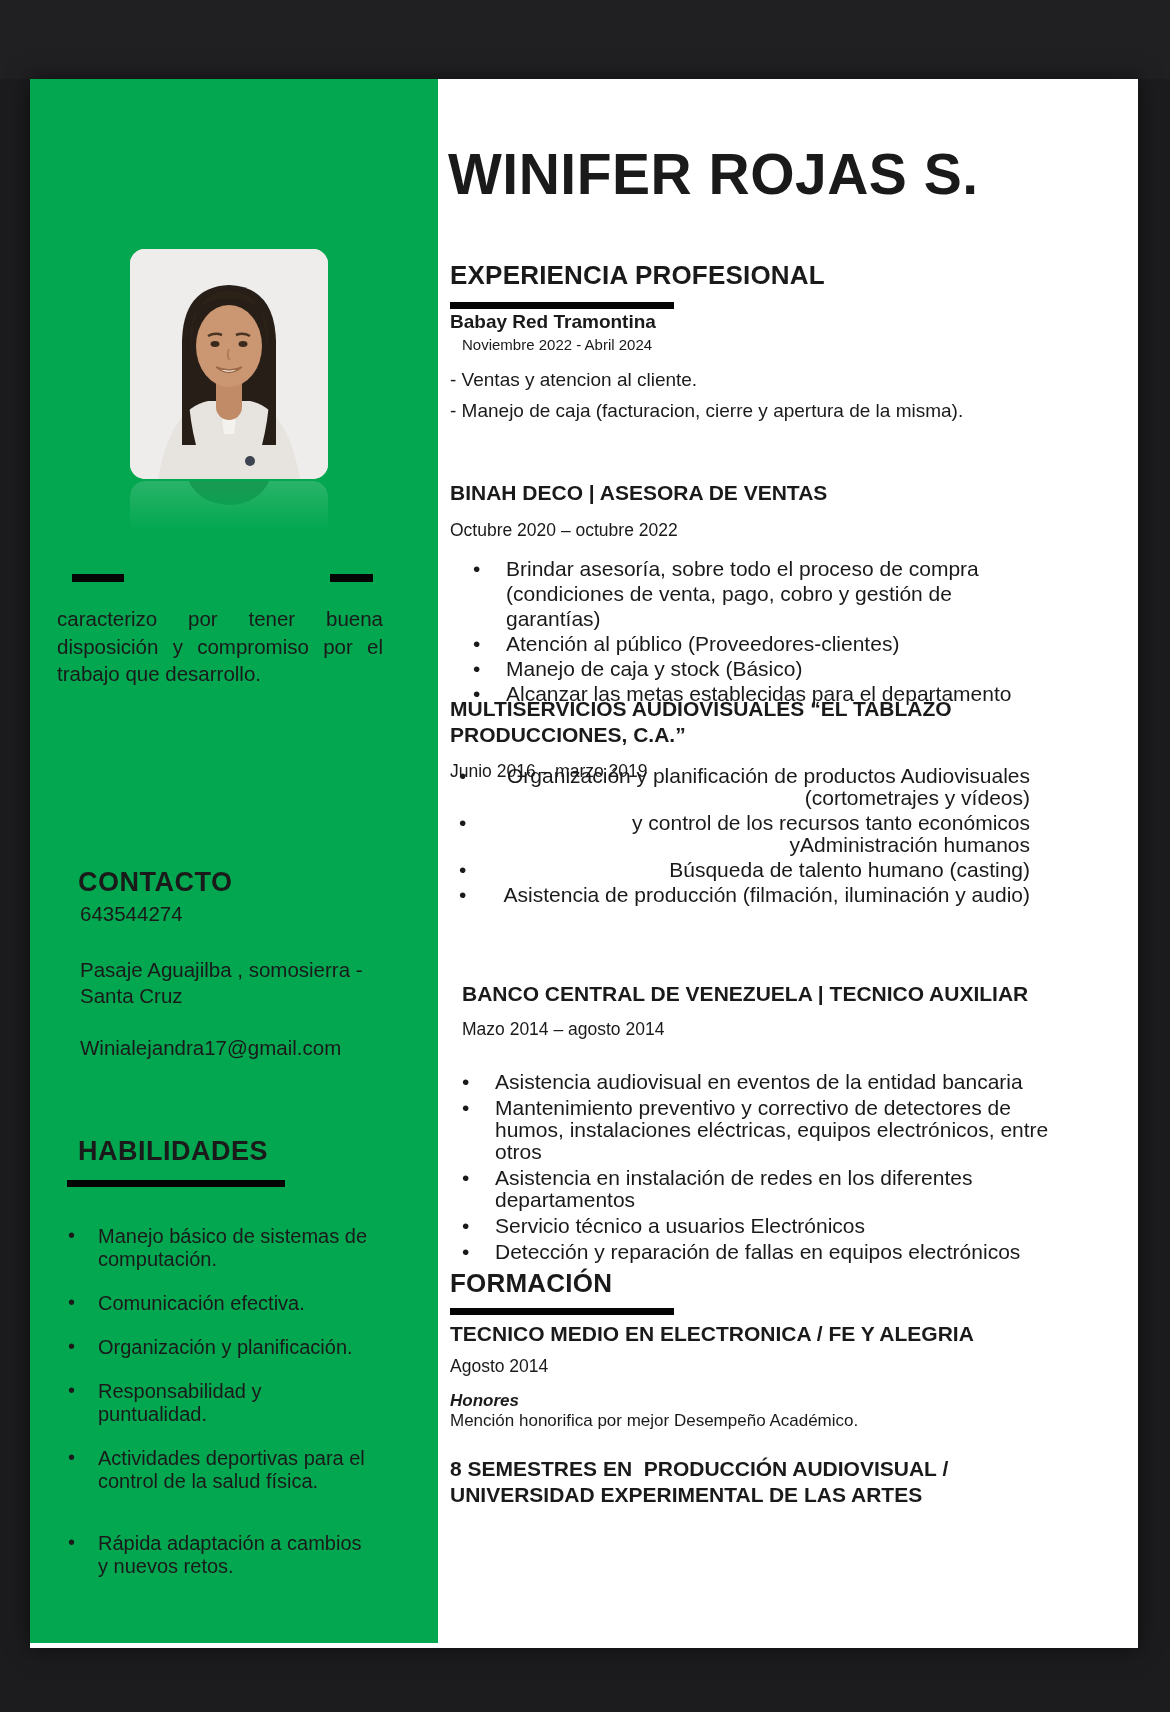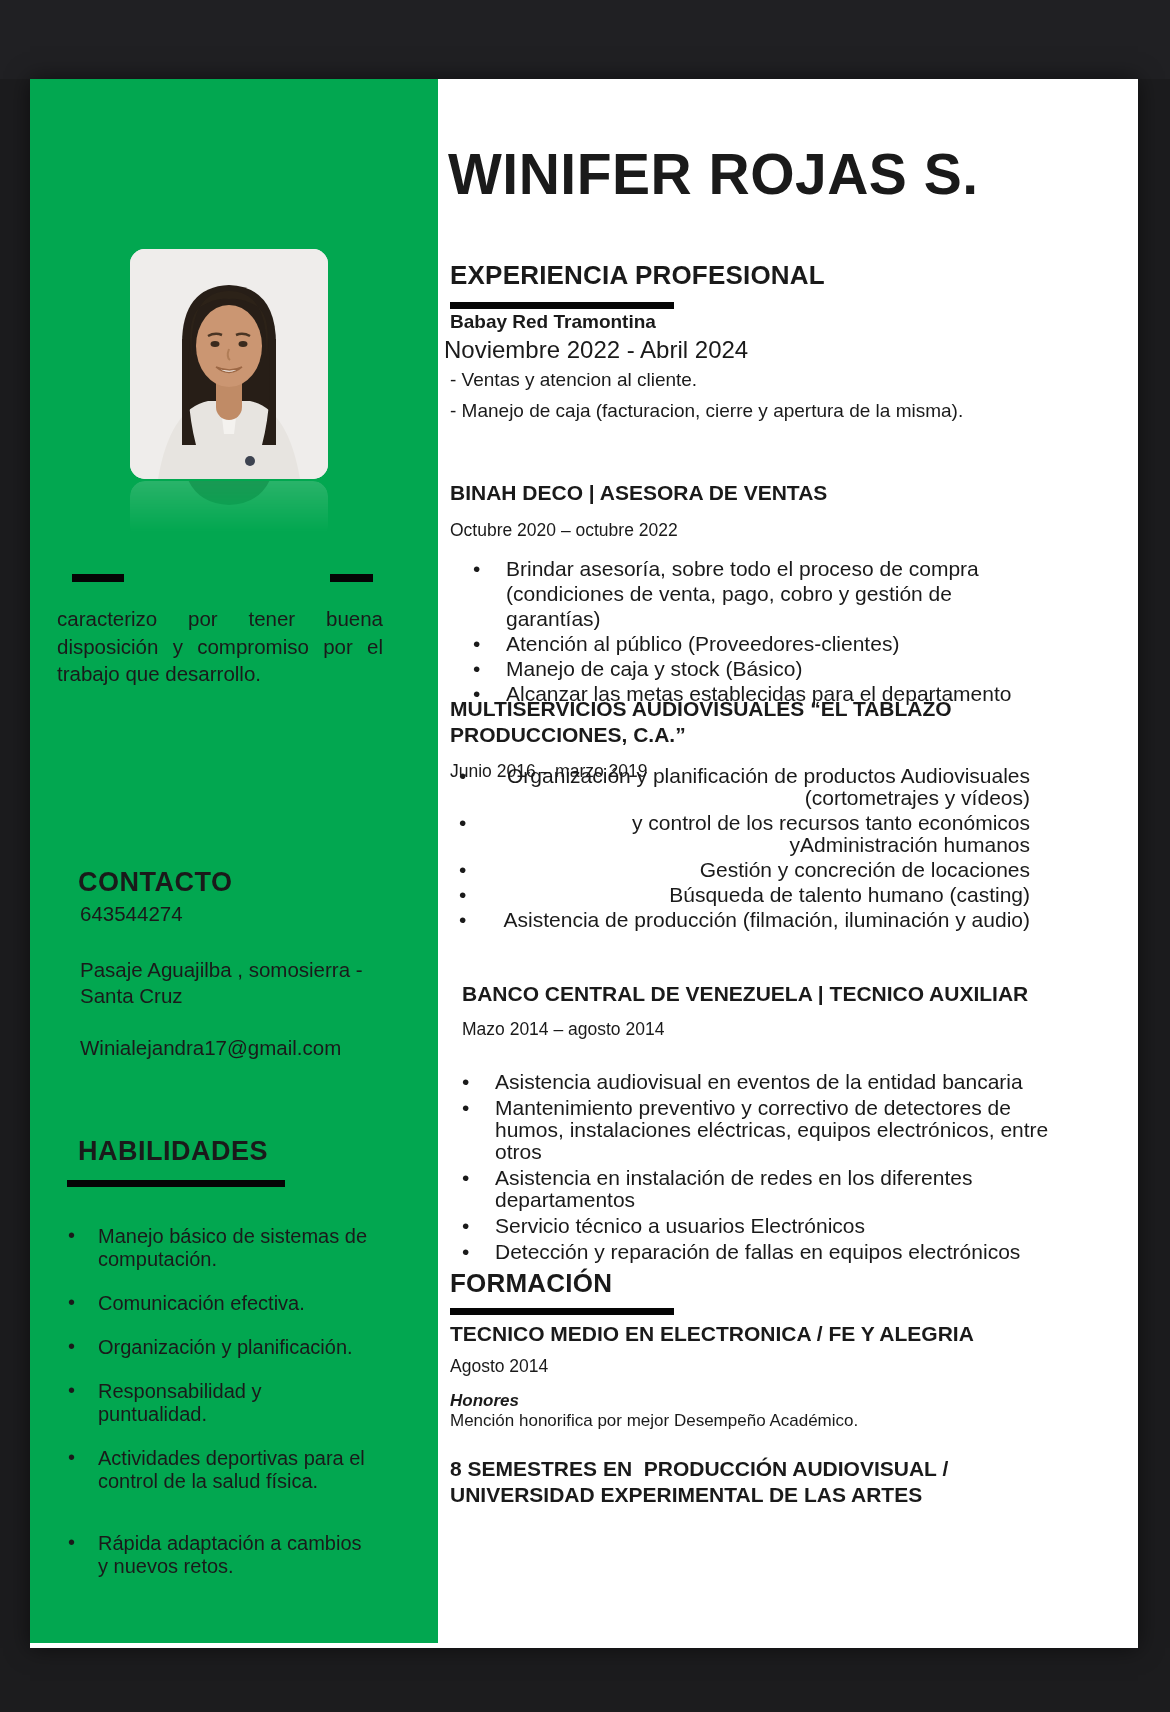--- a/index.html
+++ b/index.html
@@ -61,21 +61,21 @@
     left:418px;top:62px;width:680px;
     font-size:57px;font-weight:bold;letter-spacing:.5px;white-space:nowrap;
   }
   .section-heading{font-size:26px;font-weight:bold;letter-spacing:.2px;}
   .exp-heading{left:420px;top:181px;}
   .rule{height:7px;background:#050505;}
   .exp-rule{left:420px;top:223px;width:224px;}
   .job-title{font-size:21px;font-weight:bold;line-height:26px;white-space:pre-wrap;}
   .job-date{font-size:17.5px;}
   .job1-title{left:420px;top:232px;font-size:19px;font-weight:bold;}
-  .job1-date{left:414px;top:257px;font-size:24px;}
+  .job1-date{left:432px;top:257px;font-size:15px;}
   .job1-lines{left:420px;top:286px;width:662px;font-size:19px;line-height:30.5px;}
   .job2-title{left:420px;top:401px;}
   .job2-date{left:420px;top:441px;}
   .job3-title{left:420px;top:617px;width:640px;}
   .job3-date{left:420px;top:682px;}
   .job4-title{left:432px;top:902px;width:670px;}
   .job4-date{left:432px;top:940px;}
   ul.bullets{list-style:none;margin:0;padding:0;position:absolute;font-size:21px;}
   ul.bullets li{position:relative;}
   ul.bullets li::before{content:"\2022";position:absolute;left:0;top:0;}
@@ -187,21 +187,20 @@
       <li>Alcanzar las metas establecidas para el departamento</li>
     </ul>
 
   <div class="abs job-title job3-title">MULTISERVICIOS AUDIOVISUALES “EL TABLAZO
 PRODUCCIONES, C.A.”</div>
   <div class="abs job-date job3-date">Junio 2016 – marzo 2019</div>
   <ul class="bullets multi">
 
   <li>Organización y planificación de productos Audiovisuales (cortometrajes y vídeos)</li>
       <li>y control de los recursos tanto económicos yAdministración humanos</li>
-      <li>Gestión y concreción de locaciones</li>
       <li>Búsqueda de talento humano (casting)</li>
       <li>Asistencia de producción (filmación, iluminación y audio)</li>
     </ul>
 
   <div class="abs job-title job4-title">BANCO CENTRAL DE VENEZUELA | TECNICO AUXILIAR</div>
   <div class="abs job-date job4-date">Mazo 2014 – agosto 2014</div>
   <ul class="bullets banco">
 
   <li>Asistencia audiovisual en eventos de la entidad bancaria</li>
       <li>Mantenimiento preventivo y correctivo de detectores de humos, instalaciones eléctricas, equipos electrónicos, entre otros</li>

